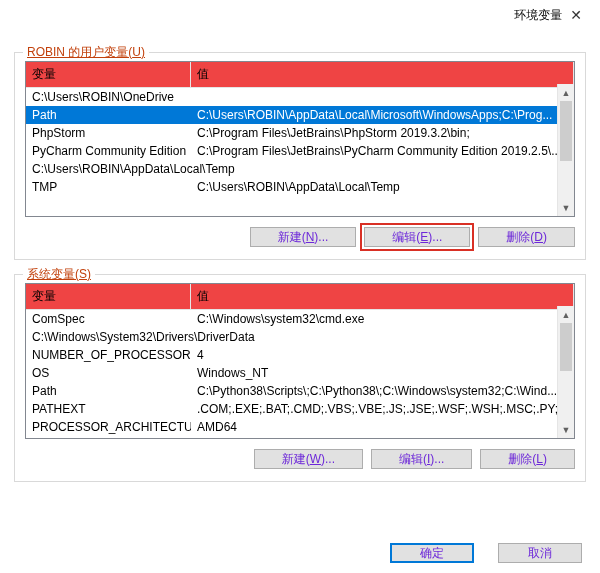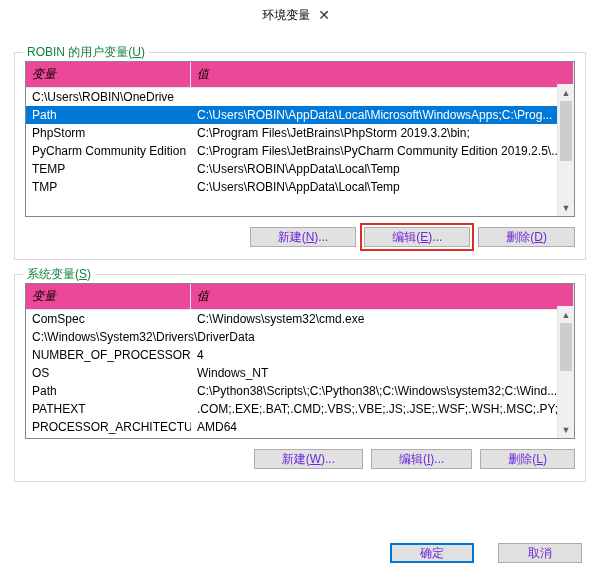--- a/index.html
+++ b/index.html
@@ -1,27 +1,27 @@
 <!DOCTYPE html>
 <html><head>
 <meta charset="utf-8">
 <style>
 * { box-sizing: border-box; margin: 0; padding: 0; font-family: "Microsoft YaHei", "Segoe UI", Tahoma, sans-serif; font-size: 12px; }
 body { background: #fff; width: 600px; height: 573px; overflow: hidden; position: relative; }
 
-.titlebar { height: 30px; display: flex; align-items: center; padding: 0 10px; justify-content: center; }
+.titlebar { height: 30px; display: flex; align-items: center; padding: 0 10px; justify-content: flex-end; }
 .titlebar .close { font-size: 14px; color: #333; padding: 4px 8px; cursor: default; }
 
 .content { padding: 6px 14px 14px 14px; }
 
 .groupbox { border: 1px solid #d9d9d9; margin-bottom: 14px; padding: 8px 10px 12px 10px; position: relative; }
-.groupbox .legend { position: absolute; top: -9px; left: 8px; background: #fff; padding: 0 4px; color: #15803d; }
+.groupbox .legend { position: absolute; top: -9px; left: 8px; background: #fff; padding: 0 4px; color: #c2410c; text-decoration: underline; }
 
 .listview { border: 1px solid #828790; height: 156px; overflow: hidden; position: relative; margin-bottom: 10px; }
-.lv-header { display: flex; background: #ec4899; border-bottom: 1px solid #e5e5e5; font-style: italic; }
+.lv-header { display: flex; background: #ef4444; border-bottom: 1px solid #e5e5e5; }
 .lv-header .col { padding: 4px 6px; border-right: 1px solid #e5e5e5; color: #000; }
 .col-var { width: 165px; flex-shrink: 0; }
 .col-val { flex: 1; }
 .lv-body { overflow-y: auto; height: calc(100% - 23px); }
 .row { display: flex; padding: 1px 0; }
 .row .cell { padding: 1px 6px; white-space: nowrap; overflow: hidden; text-overflow: clip; }
 .row.selected { background: #0078d7; color: #fff; }
 
 .btn-row { display: flex; justify-content: flex-end; gap: 8px; }
 .btn { min-width: 84px; height: 20px; background: #e1e1e1; border: 1px solid #adadad; color: #6d28d9; display: inline-flex; align-items: center; justify-content: center; cursor: default; padding: 0 27px; }
@@ -69,21 +69,20 @@
           </div>
           <div class="row">
             <div class="cell col-var">PhpStorm</div>
             <div class="cell col-val">C:\Program Files\JetBrains\PhpStorm 2019.3.2\bin;</div>
           </div>
           <div class="row">
             <div class="cell col-var">PyCharm Community Edition</div>
             <div class="cell col-val">C:\Program Files\JetBrains\PyCharm Community Edition 2019.2.5\...</div>
           </div>
           <div class="row">
-            <div class="cell col-var">TEMP</div>
             <div class="cell col-val">C:\Users\ROBIN\AppData\Local\Temp</div>
           </div>
           <div class="row">
             <div class="cell col-var">TMP</div>
             <div class="cell col-val">C:\Users\ROBIN\AppData\Local\Temp</div>
           </div>
         </div>
       <div class="scrollbar-space sb-top">
         <div class="sb-arrow">▲</div>
         <div class="sb-thumb"></div>

